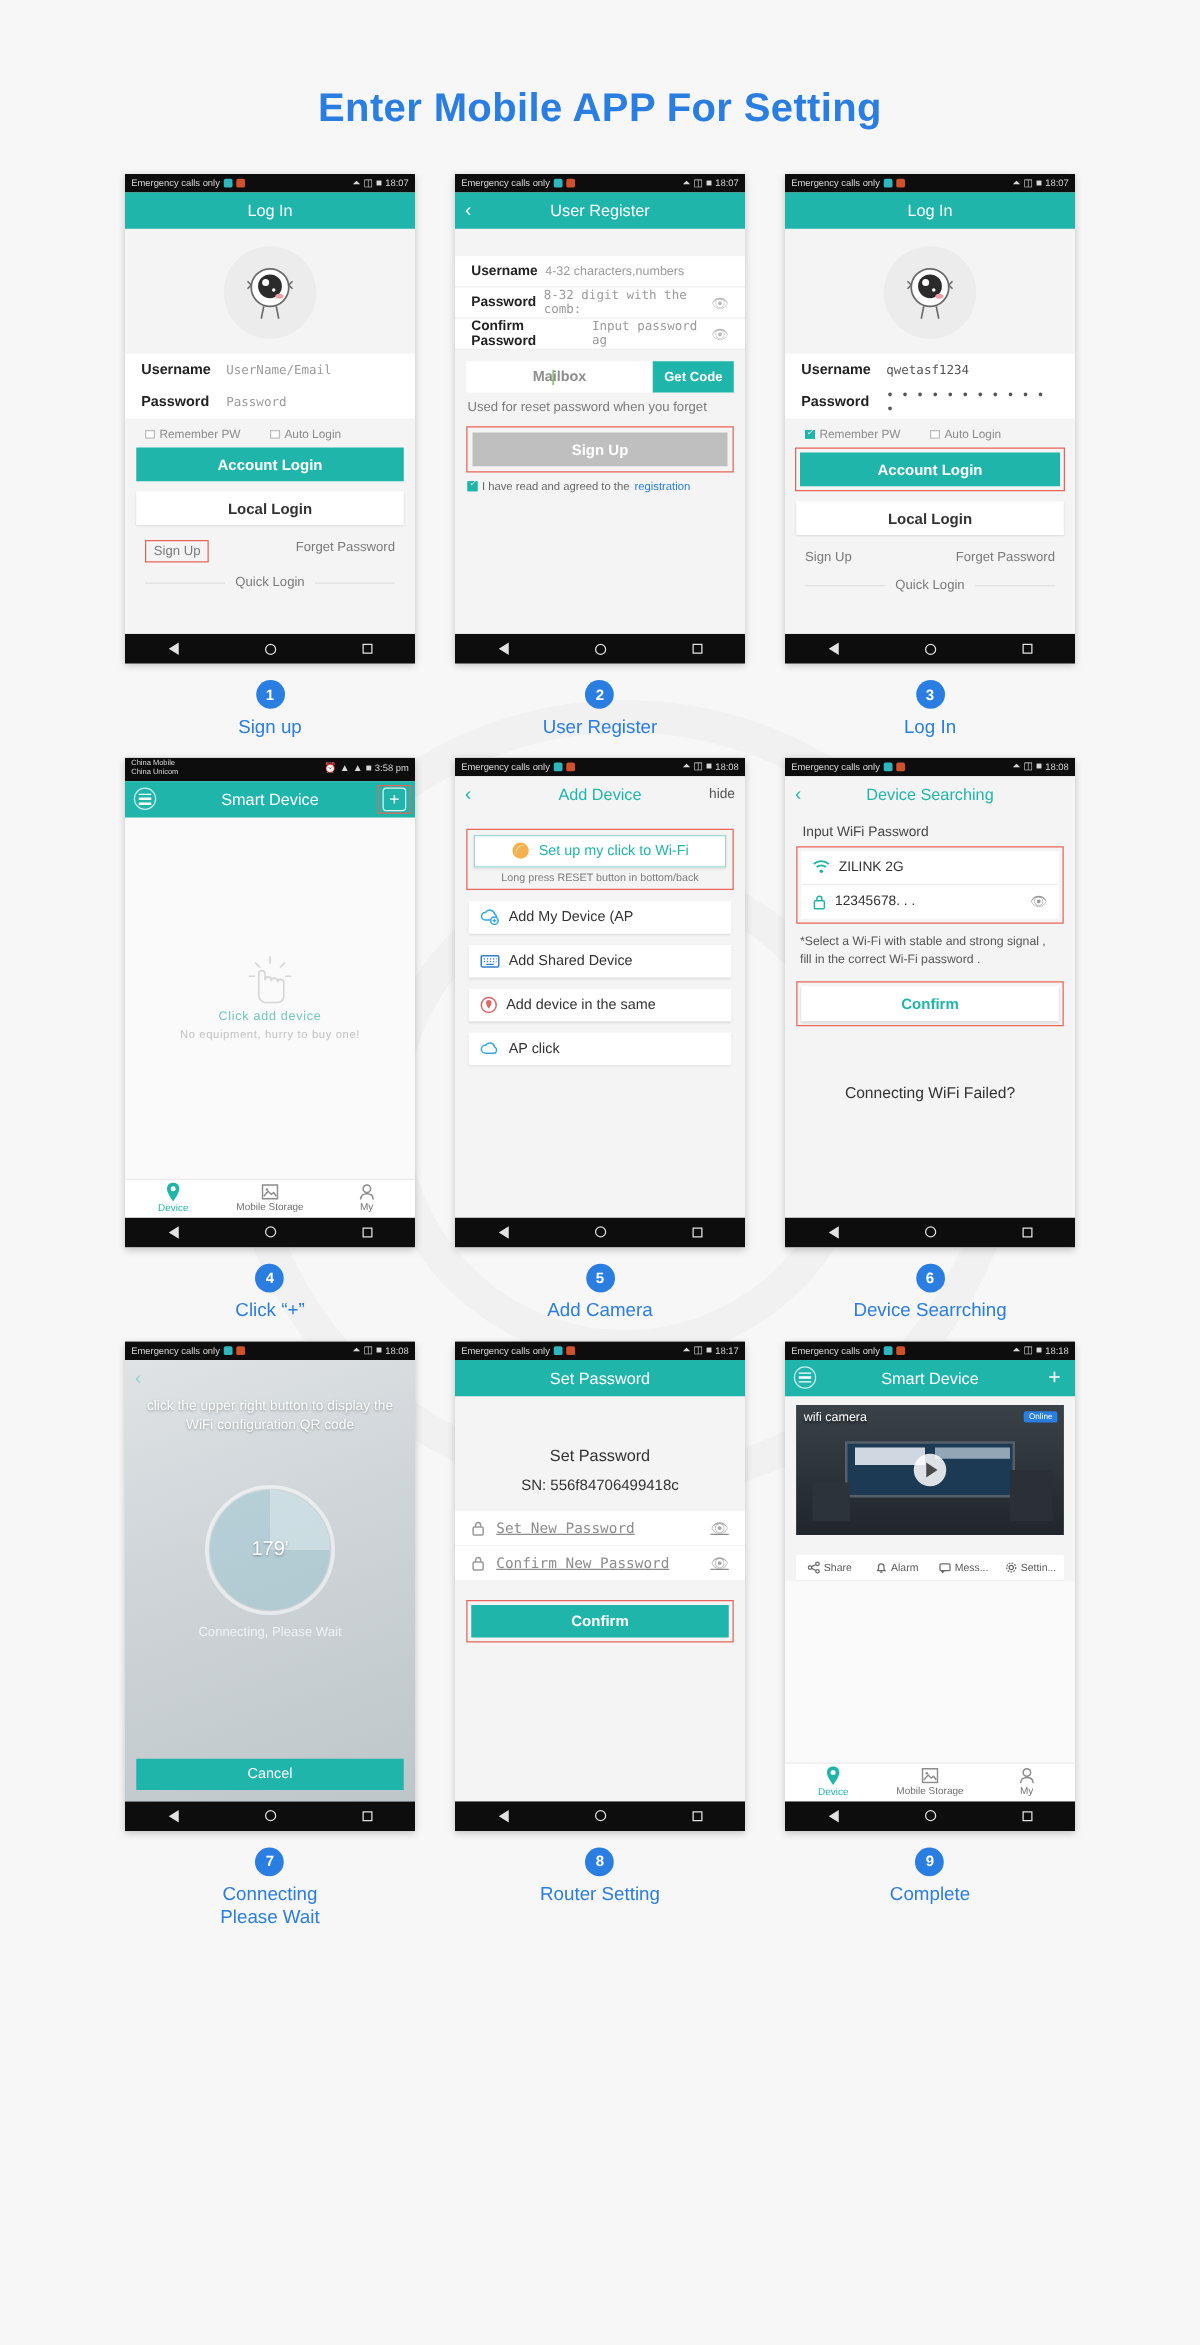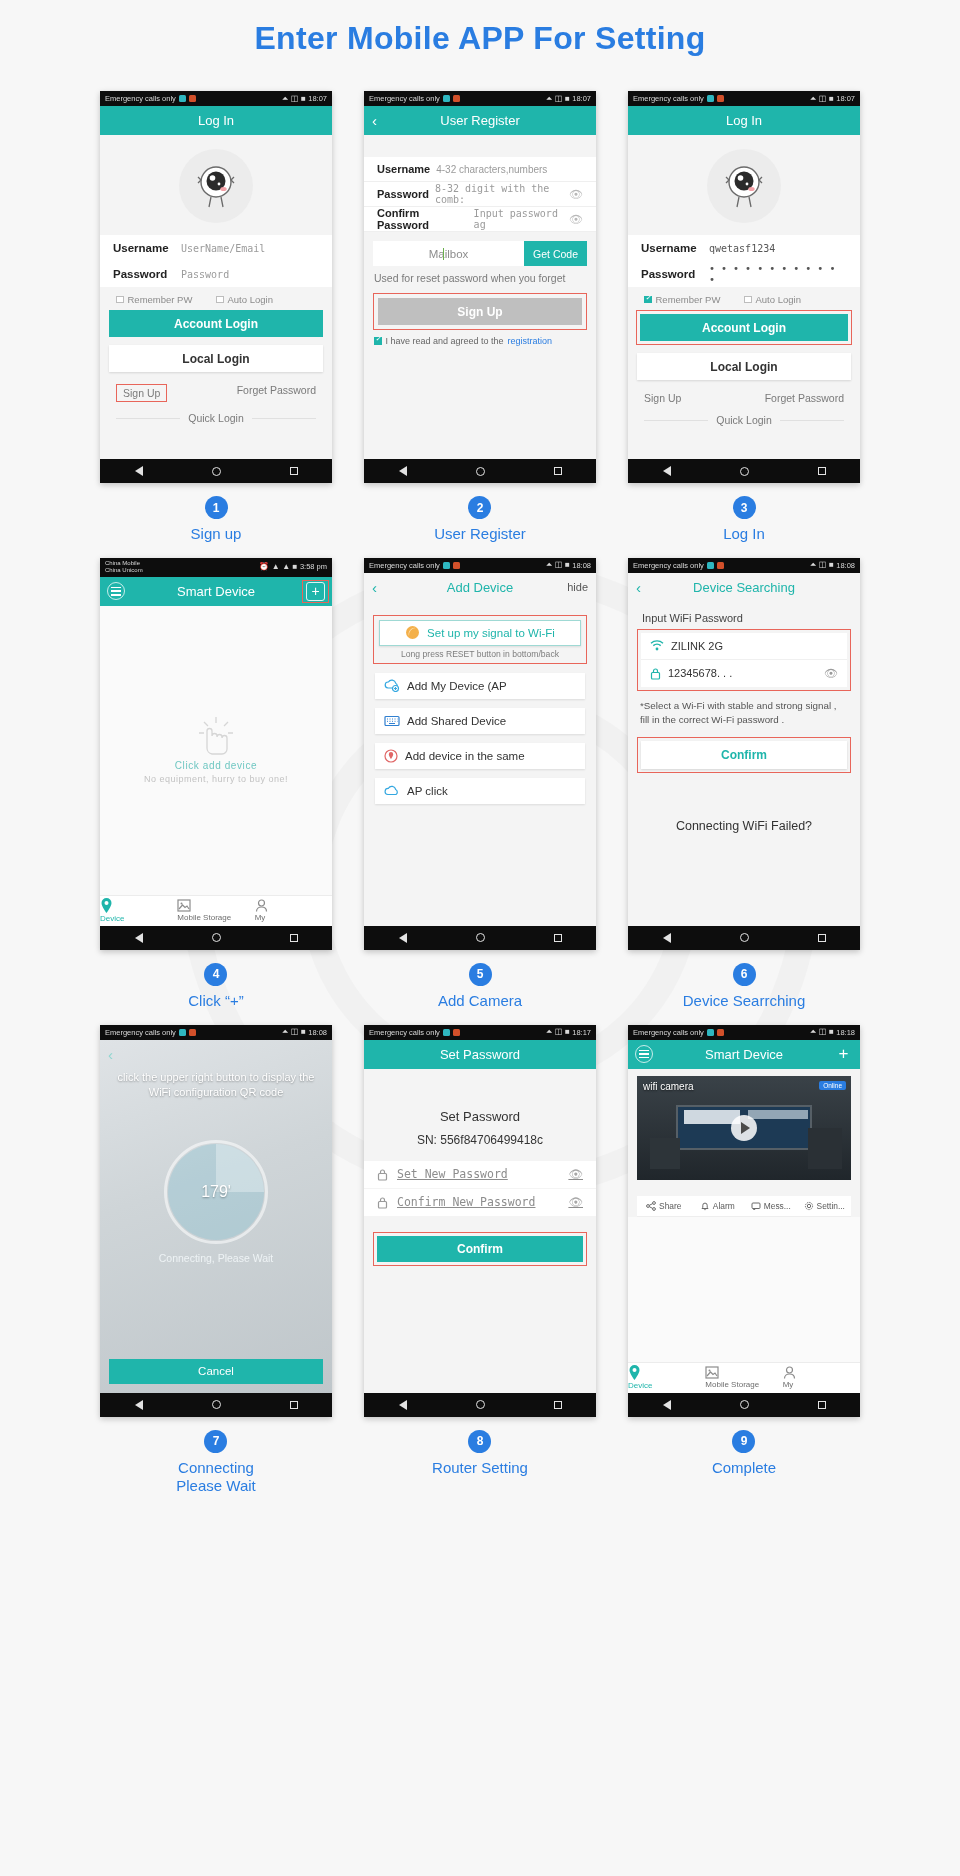--- a/index.html
+++ b/index.html
@@ -11,21 +11,21 @@
     overflow: hidden;
   }
   
   .watermark { position:absolute; inset:0; pointer-events:none; z-index:0; opacity:.5;}
   .wm-a{position:absolute;border-radius:50%;border:26px solid #ececec;}
   .page-title {
     text-align: center;
     color: #2a7de1;
     font-size: 32px;
     font-weight: 600;
-    padding-top: 20px;
+    padding-top: 68px;
     letter-spacing: .3px;
     position: relative; z-index: 2;
   }
   .grid {
     position: relative; z-index: 2;
     display: grid;
     grid-template-columns: repeat(3, 264px);
     justify-content: center;
     column-gap: 0px;
     row-gap: 0px;
@@ -96,33 +96,33 @@
   .navbar{height:24px;background:#0d0d0d;display:flex;align-items:center;justify-content:space-around;}
   .navbar .tri{width:0;height:0;border-top:5px solid transparent;border-bottom:5px solid transparent;border-right:8px solid #e2e2e2;}
   .navbar .cir{width:9px;height:9px;border:1.5px solid #e2e2e2;border-radius:50%;}
   .navbar .sqr{width:8px;height:8px;border:1.5px solid #e2e2e2;}
   
   .step{display:flex;flex-direction:column;align-items:center;margin-top:13px;}
   .bubble{width:23px;height:23px;border-radius:50%;background:#2a7de1;color:#fff;
      display:flex;align-items:center;justify-content:center;font-size:12px;font-weight:700;}
   .cap{margin-top:6px;color:#2a7de1;font-size:15px;text-align:center;line-height:1.25;}
   
-  .mailrow{display:flex;margin:9px 9px 0;}
+  .mailrow{display:flex;margin:9px 9px 0;font-weight:bold;}
   .mailrow .inp{flex:1;background:#fff;height:25px;display:flex;align-items:center;justify-content:center;font-size:11.5px;color:#8d8d8d;position:relative;}
   .mailrow .inp .caret{width:1.2px;height:12px;background:#6ab04c;display:inline-block;position:absolute;left:50%;margin-left:-6px;}
   .mailrow .gc{background:#1fb5ab;color:#fff;font-size:10.5px;padding:0 9px;display:flex;align-items:center;}
   .hint{font-size:10.5px;color:#7a7a7a;padding:6px 10px 0;}
   .agree{display:flex;align-items:center;gap:4px;padding:6px 10px 0;font-size:9px;color:#666;}
   .agree a{color:#2a7de1;text-decoration:none;}
   
   .empty{flex:1;display:flex;flex-direction:column;align-items:center;justify-content:center;background:#fafafa;}
   .empty .t1{color:#6fc7c2;font-size:10px;letter-spacing:.6px;margin-top:4px;}
   .empty .t2{color:#c3c3c3;font-size:9px;letter-spacing:.5px;margin-top:3px;}
   .tabbar{height:31px;background:#fff;border-top:1px solid #ececec;display:flex;}
-  .tabbar .tb{flex:1;display:flex;flex-direction:column;justify-content:center;gap:1px;font-size:8px;color:#6e6e6e;}
+  .tabbar .tb{flex:1;display:flex;flex-direction:column;align-items:center;justify-content:center;gap:1px;font-size:8px;color:#6e6e6e;}
   .tabbar .tb.on{color:#1fb5ab;}
   
   .adcard{background:#fff;margin:0 11px 9px;height:26px;display:flex;align-items:center;gap:7px;padding:0 9px;font-size:11.5px;color:#333;box-shadow:0 1px 2px rgba(0,0,0,.10);}
   .adcard.teal{border:1px solid #9fd9d4;color:#1fb5ab;}
   .sub{font-size:8.6px;color:#7d7d7d;text-align:center;margin:-5px 11px 7px;}
   .note{font-size:8.2px;color:#8b8b8b;padding:2px 12px;line-height:1.45;}
   
   .lbl{font-size:11px;color:#444;padding:10px 14px 5px;}
   .wifibox{background:#fff;margin:0 11px;}
   .wifirow{height:27px;display:flex;align-items:center;gap:7px;padding:0 9px;font-size:11px;color:#333;border-bottom:1px solid #f0f0f0;}
@@ -469,21 +469,21 @@
           <span class="back">‹</span>
           <span>Add Device</span>
           <span class="rgt">hide</span>
         </div>
         <div style="position:relative;margin:13px 9px 9px;padding:4px 3px;border:1.6px solid #e8655a;">
           <div class="adcard teal" style="margin:0 2px 3px;justify-content:center">
             <svg width="15" height="15" viewBox="0 0 15 15">
                 <circle cx="7.5" cy="7.5" r="6.5" fill="#f4b04a"></circle>
                 <path d="M4 11 a6 6 0 0 1 7-8 a7 7 0 0 0-7 8z" fill="#fbe0b4"></path>
               </svg>
-            <span>Set up my signal to Wi-Fi</span>
+            <span>Set up my click to Wi-Fi</span>
           </div>
           <div class="sub" style="margin:0">Long press RESET button in bottom/back</div>
         </div>
         <div class="adcard">
           <svg width="16" height="13" viewBox="0 0 16 13">
               <path d="M4 9a3 3 0 0 1 .4-6 4 4 0 0 1 7.3 1.2A2.8 2.8 0 0 1 12 9z" fill="none" stroke="#33a7e0" stroke-width="1.2"></path>
               <circle cx="11.5" cy="9.5" r="3" fill="#fff" stroke="#33a7e0" stroke-width="1.2"></circle>
               <path d="M11.5 8v3M10 9.5h3" stroke="#33a7e0" stroke-width="1.1"></path>
             </svg>
           <span>Add My Device (AP</span>

